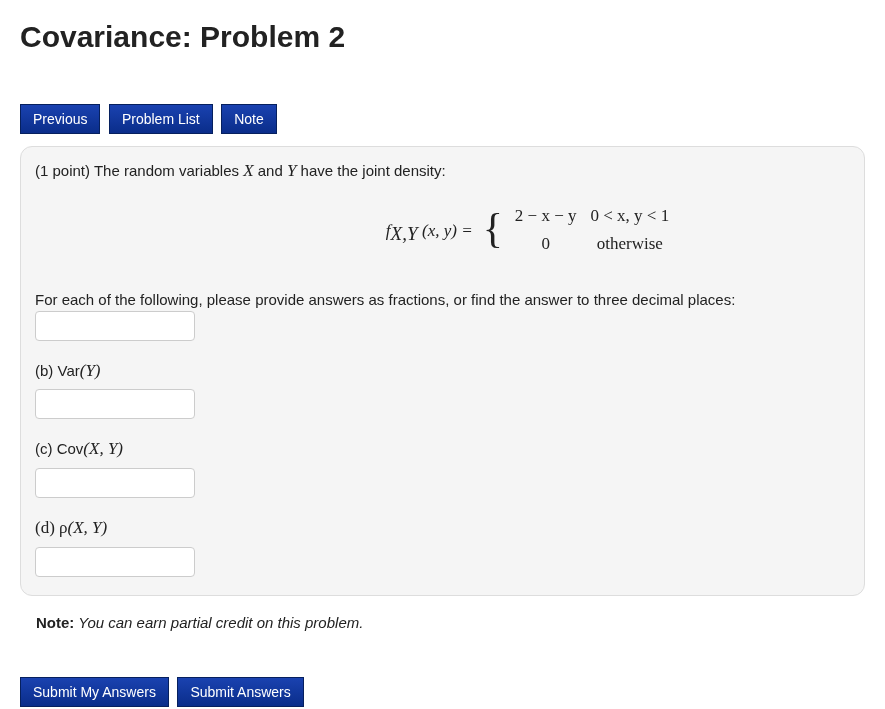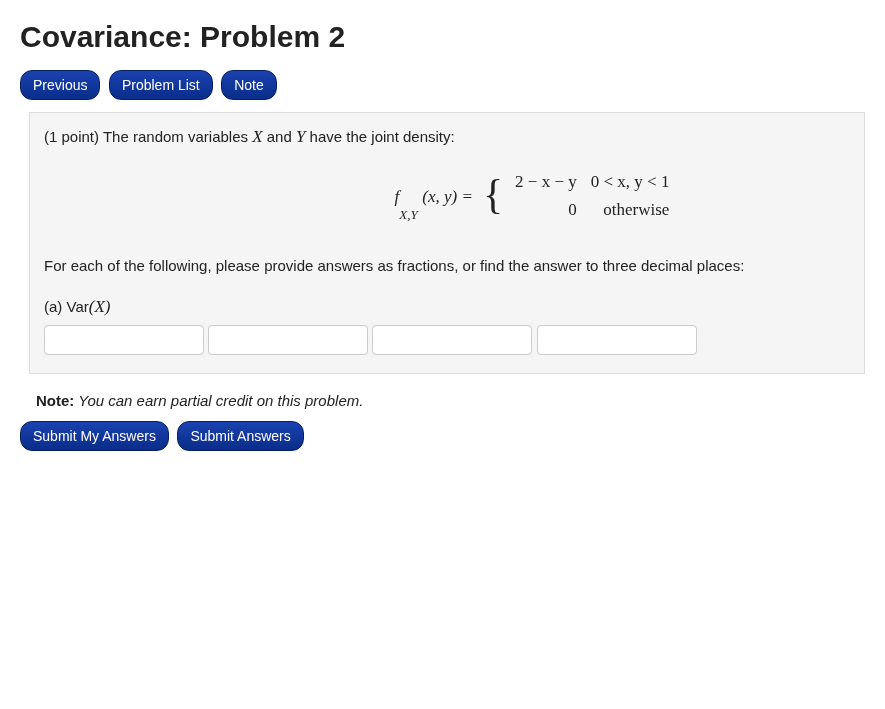--- a/index.html
+++ b/index.html
@@ -16,61 +16,61 @@
     font-weight: bold;
     margin: 4px 0 16px 0;
   }
   .nav-row { margin-bottom: 12px; }
   .btn {
     display: inline-block;
     background: #0b2f8f;
     background: linear-gradient(#1a42b0,#0a2d8a);
     color: #fff;
     border: 1px solid #06205e;
-    border-radius: 12px;
+    border-radius: 0;
     padding: 6px 12px;
     font-size: 14px;
     margin-right: 4px;
     cursor: pointer;
+    margin-top: 34px;
   }
   .problem-box {
     border: 1px solid #ddd;
-    border-radius: 0;
+    border-radius: 12px;
     background: #f5f5f5;
     padding: 12px 14px 18px 14px;
     font-size: 15px;
     line-height: 1.45;
-    margin-left: 9px;
   }
   .math-i { font-family: Georgia, "Times New Roman", serif; font-style: italic; font-size: 17px; }
   .math-r { font-family: Georgia, "Times New Roman", serif; font-style: normal; font-size: 17px; }
   .eq-wrap {
     text-align: center;
     margin: 18px 0 30px 0;
     font-family: Georgia, "Times New Roman", serif;
     font-size: 18px;
   }
   .eq-inline {
     display: inline-flex;
     align-items: center;
     gap: 6px;
     padding-left:180px;
   }
-  .sub { font-size: 13px; font-style: italic; position: relative; top: 17px; }
+  .sub { font-size: 19px; font-style: italic; position: relative; top: 4px; }
   .brace {
     font-size: 42px;
     line-height: 0;
     position: relative;
     top: -2px;
     margin: 0 2px 0 4px;
   }
   .cases-tbl {
     display: inline-table;
     border-collapse: collapse;
-    text-align: right;
+    text-align: center;
   }
   .cases-tbl td {
     padding: 0 10px 2px 4px;
     vertical-align: middle;
     font-size: 18px;
   }
   .qrow { margin: 18px 0 6px 0; font-size: 15px; }
   .ans-input {
     width: 160px;
     height: 30px;
@@ -118,29 +118,35 @@
             <td><span class="math-r" style="font-style:normal;">0</span></td>
             <td><span class="math-r" style="font-style:normal;">otherwise</span></td>
           </tr>
         </tbody></table>
       </span>
     </span>
   </div>
 
   <div>For each of the following, please provide answers as fractions, or find the answer to three decimal places:</div>
 
+  <input type="text" class="ans-input" style="">
+
   <div class="qrow">
-    <span>(a) Var</span><span class="math-i">(X)</span>
+    <span>(b) Var</span><span class="math-i">(Y)</span>
   </div>
   <input type="text" class="ans-input" style="">
 
+  <div class="qrow">
+    <span>(c) Cov</span><span class="math-i">(X, Y)</span>
+  </div>
   <input type="text" class="ans-input" style="">
 
-  <input type="text" class="ans-input" style="">
-
+  <div class="qrow">
+    <span class="math-i" style="font-style:normal;"><span style="font-style:normal;">(d) ρ</span></span><span class="math-i">(X, Y)</span>
+  </div>
   <input type="text" class="ans-input" style="">
 
 </div>
 
 <div class="note-row">
   <strong>Note:</strong><em> You can earn partial credit on this problem.</em>
 </div>
 
 <div class="submit-row">
   <button class="btn">Submit My Answers</button>

